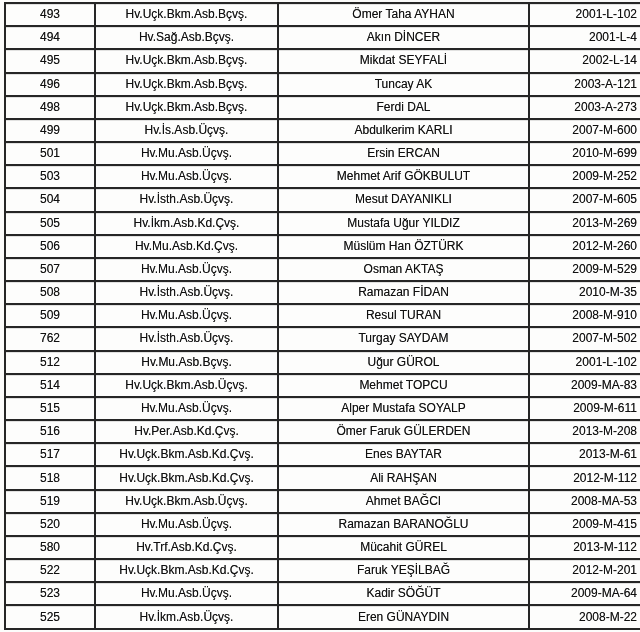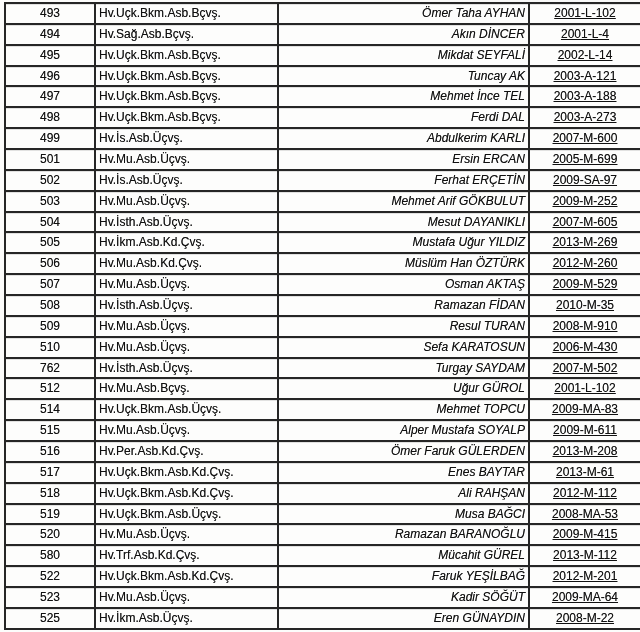--- a/index.html
+++ b/index.html
@@ -35,23 +35,23 @@
     padding: 0 3px;
     white-space: nowrap;
     overflow: hidden;
     background: #fdfdfc;
     
     box-shadow: inset 0 1px 0 rgba(100,100,100,0.18);
     text-shadow: 0 0 0.5px rgba(0,0,0,0.55);
   }
   table.roster tr { height: 14px; }
   td.c-no   { width: 82px;  text-align: center; }
-  td.c-rank { width: 175px; text-align: left; padding-left: 4px; }
-  td.c-name { width: 243px; text-align: right; padding-left: 4px; font-style: italic; }
-  td.c-code { width: 104px; text-align: center; padding-left: 4px; text-decoration: underline; }
+  td.c-rank { width: 175px; text-align: center; padding-left: 4px; }
+  td.c-name { width: 243px; text-align: center; padding-left: 4px; }
+  td.c-code { width: 104px; text-align: right; padding-left: 4px; }
 </style>
 </head>
 <body>
 
 <div class="page">
   <table class="roster">
     <tbody>
   <tr>
     <td class="c-no">493</td>
     <td class="c-rank">Hv.Uçk.Bkm.Asb.Bçvş.</td>
@@ -73,55 +73,43 @@
     <td class="c-code">2002-L-14</td>
   </tr>
 
   <tr>
     <td class="c-no">496</td>
     <td class="c-rank">Hv.Uçk.Bkm.Asb.Bçvş.</td>
     <td class="c-name">Tuncay AK</td>
     <td class="c-code">2003-A-121</td>
   </tr>
 
-  <tr>
-    <td class="c-no">497</td>
-    <td class="c-rank">Hv.Uçk.Bkm.Asb.Bçvş.</td>
-    <td class="c-name">Mehmet İnce TEL</td>
-    <td class="c-code">2003-A-188</td>
-  </tr>
 
   <tr>
     <td class="c-no">498</td>
     <td class="c-rank">Hv.Uçk.Bkm.Asb.Bçvş.</td>
     <td class="c-name">Ferdi DAL</td>
     <td class="c-code">2003-A-273</td>
   </tr>
 
   <tr>
     <td class="c-no">499</td>
     <td class="c-rank">Hv.İs.Asb.Üçvş.</td>
     <td class="c-name">Abdulkerim KARLI</td>
     <td class="c-code">2007-M-600</td>
   </tr>
 
 
   <tr>
     <td class="c-no">501</td>
     <td class="c-rank">Hv.Mu.Asb.Üçvş.</td>
     <td class="c-name">Ersin ERCAN</td>
-    <td class="c-code">2005-M-699</td>
-  </tr>
-
-  <tr>
-    <td class="c-no">502</td>
-    <td class="c-rank">Hv.İs.Asb.Üçvş.</td>
-    <td class="c-name">Ferhat ERÇETİN</td>
-    <td class="c-code">2009-SA-97</td>
-  </tr>
+    <td class="c-code">2010-M-699</td>
+  </tr>
+
 
   <tr>
     <td class="c-no">503</td>
     <td class="c-rank">Hv.Mu.Asb.Üçvş.</td>
     <td class="c-name">Mehmet Arif GÖKBULUT</td>
     <td class="c-code">2009-M-252</td>
   </tr>
 
   <tr>
     <td class="c-no">504</td>
@@ -158,26 +146,20 @@
     <td class="c-code">2010-M-35</td>
   </tr>
 
   <tr>
     <td class="c-no">509</td>
     <td class="c-rank">Hv.Mu.Asb.Üçvş.</td>
     <td class="c-name">Resul TURAN</td>
     <td class="c-code">2008-M-910</td>
   </tr>
 
-  <tr>
-    <td class="c-no">510</td>
-    <td class="c-rank">Hv.Mu.Asb.Üçvş.</td>
-    <td class="c-name">Sefa KARATOSUN</td>
-    <td class="c-code">2006-M-430</td>
-  </tr>
 
   <tr>
     <td class="c-no">762</td>
     <td class="c-rank">Hv.İsth.Asb.Üçvş.</td>
     <td class="c-name">Turgay SAYDAM</td>
     <td class="c-code">2007-M-502</td>
   </tr>
 
   <tr>
     <td class="c-no">512</td>
@@ -218,21 +200,21 @@
   <tr>
     <td class="c-no">518</td>
     <td class="c-rank">Hv.Uçk.Bkm.Asb.Kd.Çvş.</td>
     <td class="c-name">Ali RAHŞAN</td>
     <td class="c-code">2012-M-112</td>
   </tr>
 
   <tr>
     <td class="c-no">519</td>
     <td class="c-rank">Hv.Uçk.Bkm.Asb.Üçvş.</td>
-    <td class="c-name">Musa BAĞCI</td>
+    <td class="c-name">Ahmet BAĞCI</td>
     <td class="c-code">2008-MA-53</td>
   </tr>
 
   <tr>
     <td class="c-no">520</td>
     <td class="c-rank">Hv.Mu.Asb.Üçvş.</td>
     <td class="c-name">Ramazan BARANOĞLU</td>
     <td class="c-code">2009-M-415</td>
   </tr>
 

